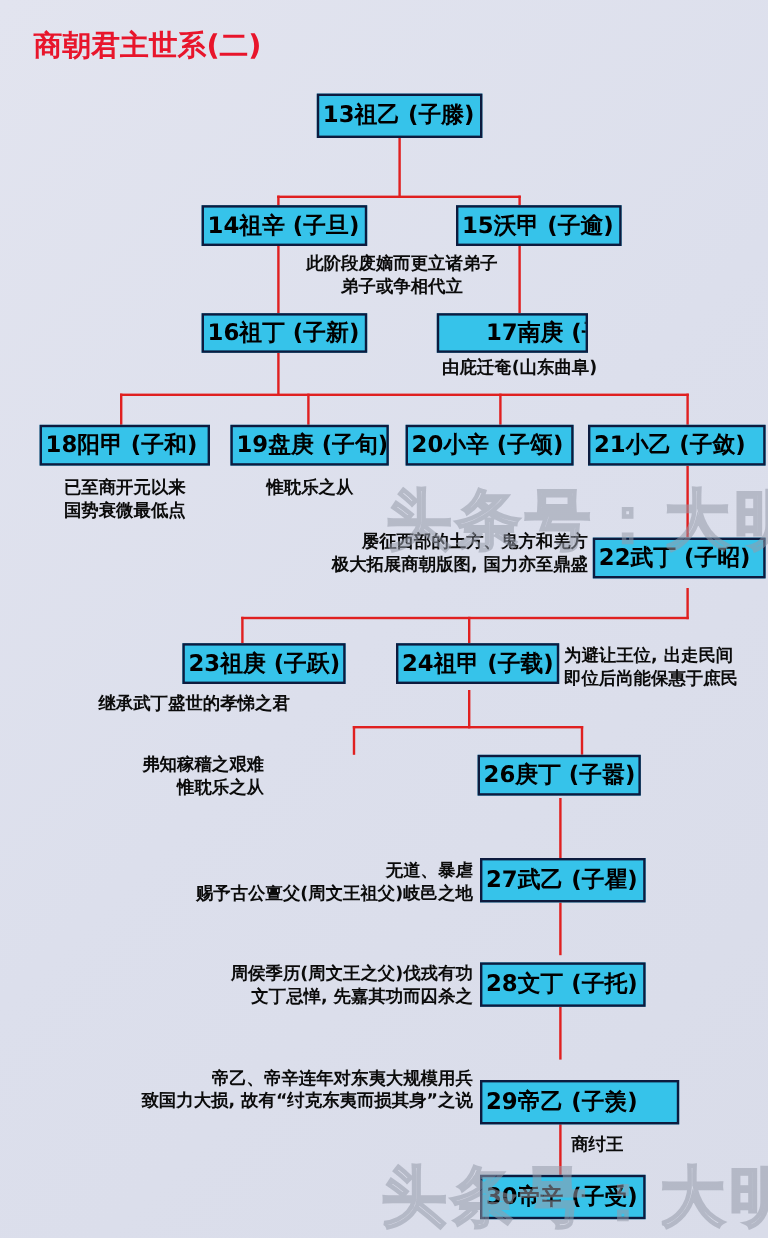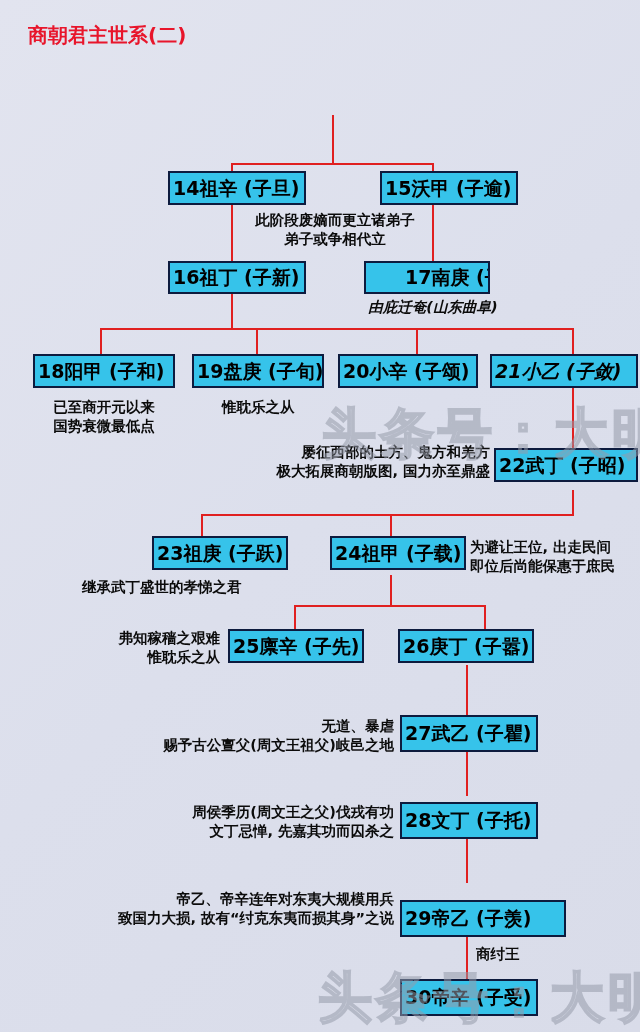--- a/index.html
+++ b/index.html
@@ -20,21 +20,21 @@
     height: 1032px;
     background: linear-gradient(135deg, #e2e4ef 0%, #dcdfec 50%, #d9dce9 100%);
     overflow: hidden;
   }
 
   
   .title {
     position: absolute;
     left: 28px;
     top: 22px;
-    font-size: 20px;
+    font-size: 24px;
     font-weight: bold;
     color: #e8152b;
     letter-spacing: 0px;
     white-space: nowrap;
     font-family: "DejaVu Sans", "Liberation Sans", sans-serif;
   }
 
   
   .node {
     position: absolute;
@@ -130,49 +130,49 @@
   <div class="ln v" style="left:484px; top:605px; height:24px;"></div>
 
   <div class="ln v" style="left:466px; top:665px; height:50px;"></div>
 
   <div class="ln v" style="left:466px; top:752px; height:44px;"></div>
 
   <div class="ln v" style="left:466px; top:839px; height:44px;"></div>
 
   <div class="ln v" style="left:466px; top:925px; height:54px;"></div>
 
+  <div class="node" style="left:264px; top:78px; width:138px; height:37px;">13祖乙 (子滕)</div>
 
   <div class="node" style="left:168px; top:171px; width:138px; height:34px;">14祖辛 (子旦)</div>
   <div class="node" style="left:364px; top:171px; width:138px; height:34px;margin-left:16px;">15沃甲 (子逾)</div>
 
   <div class="node" style="left:168px; top:261px; width:138px; height:33px;">16祖丁 (子新)</div>
   <div class="node" style="left:364px; top:261px; width:126px; height:33px;padding-left:39px;">17南庚 (子更)</div>
 
   <div class="node" style="left:33px; top:354px; width:142px; height:34px;">18阳甲 (子和)</div>
   <div class="node" style="left:192px; top:354px; width:132px; height:34px;">19盘庚 (子旬)</div>
   <div class="node" style="left:338px; top:354px; width:140px; height:34px;">20小辛 (子颂)</div>
-  <div class="node" style="left:490px; top:354px; width:148px; height:34px;font-style:italic;">21小乙 (子敛)</div>
+  <div class="node" style="left:490px; top:354px; width:148px; height:34px;">21小乙 (子敛)</div>
 
   <div class="node" style="left:494px; top:448px; width:144px; height:34px;">22武丁 (子昭)</div>
 
   <div class="node" style="left:152px; top:536px; width:136px; height:34px;">23祖庚 (子跃)</div>
   <div class="node" style="left:330px; top:536px; width:136px; height:34px;">24祖甲 (子载)</div>
 
-  <div class="node" style="left:228px; top:629px; width:136px; height:34px;">25廪辛 (子先)</div>
   <div class="node" style="left:398px; top:629px; width:136px; height:34px;">26庚丁 (子嚣)</div>
 
   <div class="node" style="left:400px; top:715px; width:138px; height:37px;">27武乙 (子瞿)</div>
   <div class="node" style="left:400px; top:802px; width:138px; height:37px;">28文丁 (子托)</div>
   <div class="node" style="left:400px; top:900px; width:166px; height:37px;">29帝乙 (子羡)</div>
   <div class="node" style="left:400px; top:979px; width:138px; height:37px;">30帝辛 (子受)</div>
 
   <div class="note center" style="left:181px; top:211px; width:308px;">此阶段废嫡而更立诸弟子
 弟子或争相代立</div>
 
-  <div class="note center" style="left:333px; top:298px; width:200px;font-style:italic;">由庇迁奄(山东曲阜)</div>
+  <div class="note center" style="left:333px; top:298px; width:200px;">由庇迁奄(山东曲阜)</div>
 
   <div class="note center" style="left:21px; top:398px; width:166px;">已至商开元以来
 国势衰微最低点</div>
 
   <div class="note left" style="left:222px; top:398px; width:150px;">惟耽乐之从</div>
 
   <div class="note right" style="left:208px; top:443px; width:282px;">屡征西部的土方、鬼方和羌方
 极大拓展商朝版图, 国力亦至鼎盛</div>
 
   <div class="note left" style="left:82px; top:578px; width:230px;">继承武丁盛世的孝悌之君</div>

